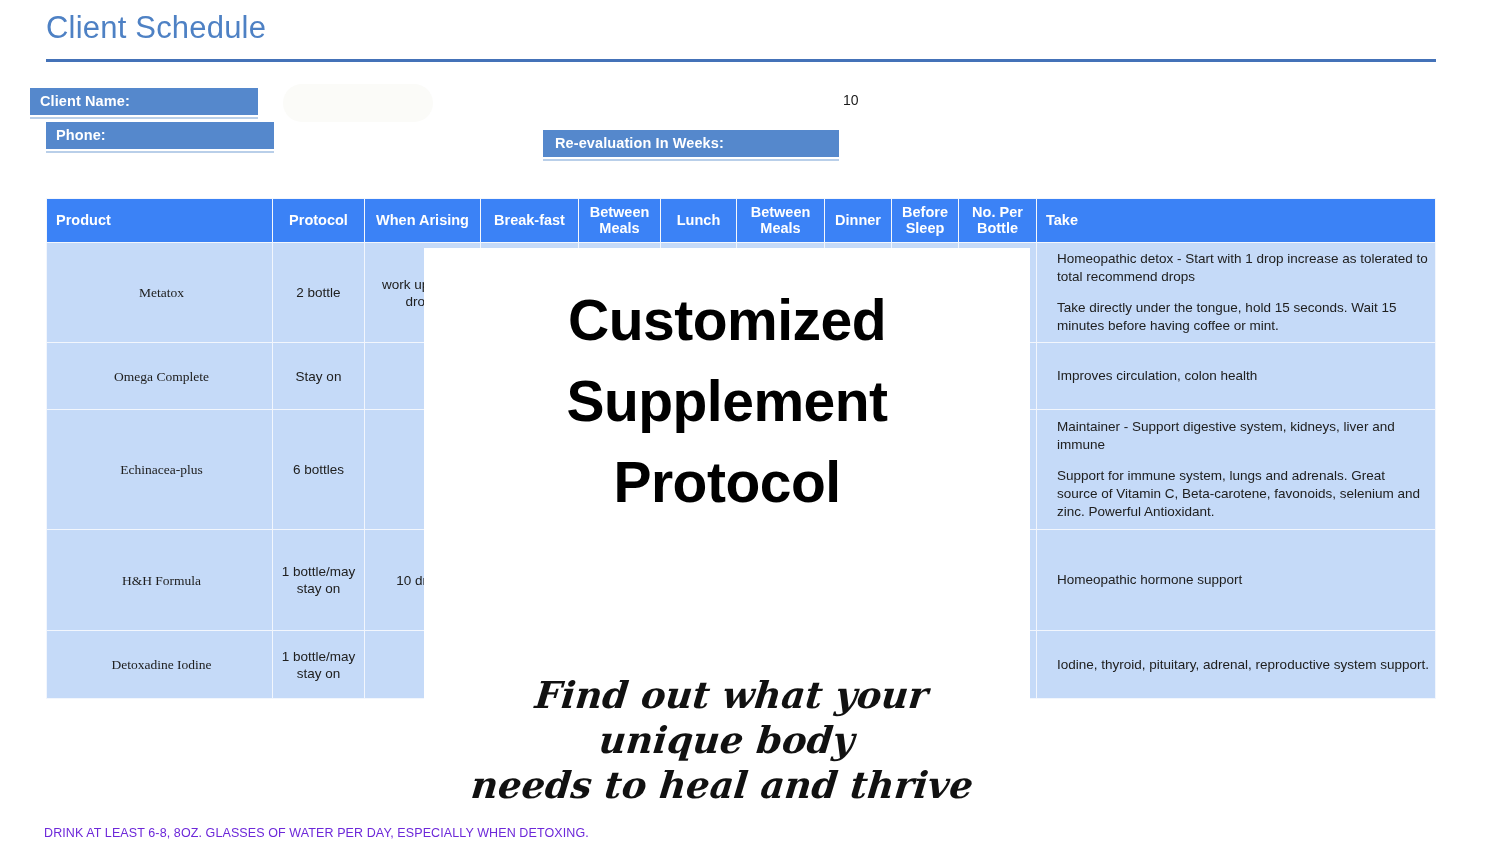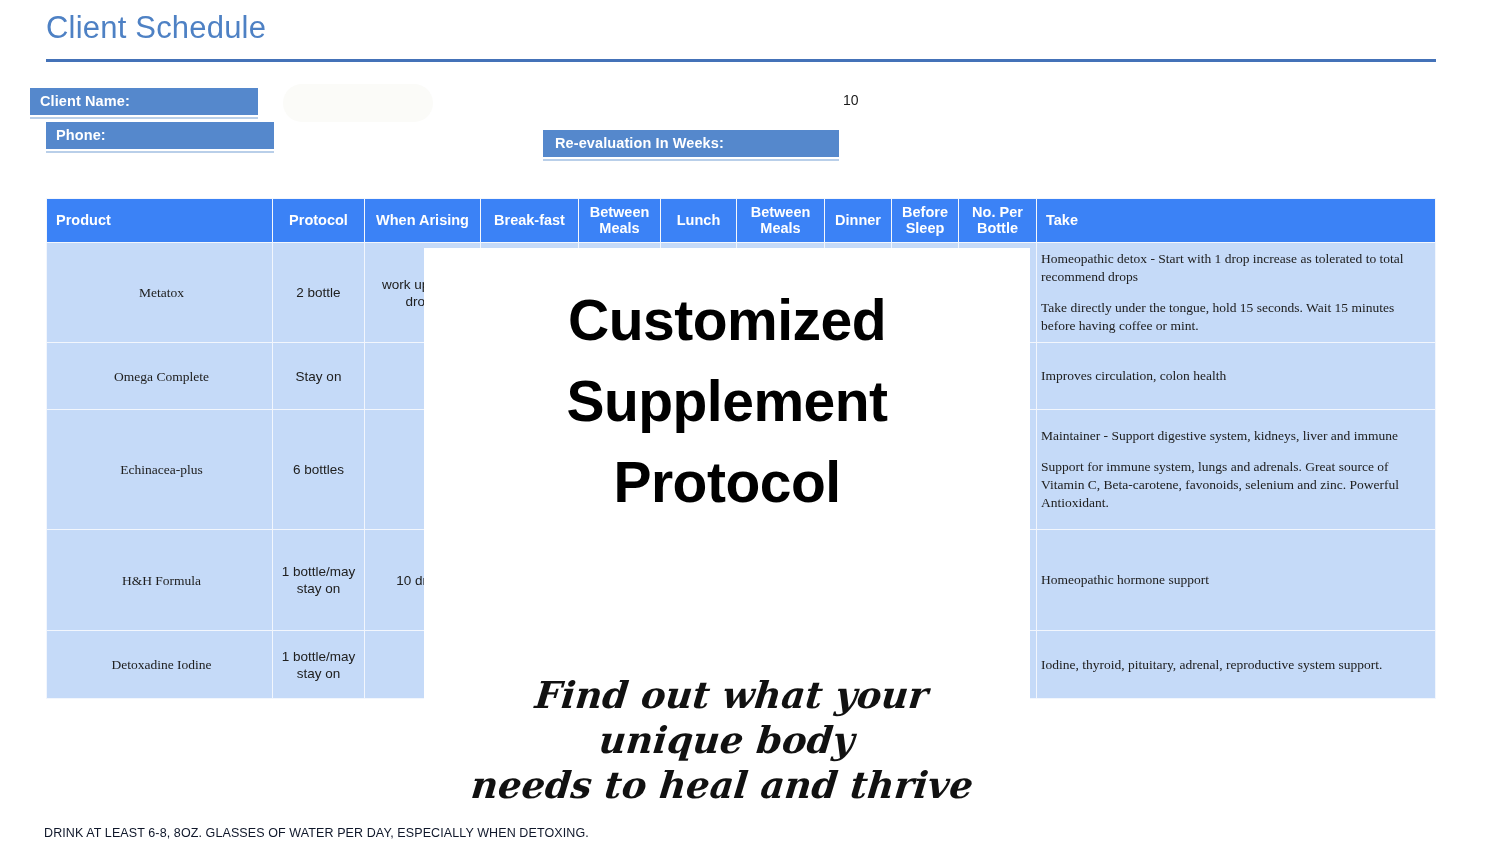--- a/index.html
+++ b/index.html
@@ -106,35 +106,34 @@
     text-align: center;
     line-height: 1.28;
   }
   #schedule-table td.product-cell {
     text-align: center;
     padding-left: 9px;
     font-family: Liberation Serif, serif;
   }
   #schedule-table td.notes-cell {
     text-align: left;
-    padding-left: 4px;
+    padding-left: 20px;
     padding-right: 6px;
     line-height: 1.33;
-    font-family: Liberation Serif, serif;
   }
   .note-line { display: block; }
   .note-gap { display: block; height: 13px; }
 
   
   #footer-note {
     position: absolute;
     left: 44px;
     top: 826px;
     font-size: 12.5px;
-    color: #0f172a;
+    color: #6d28d9;
     letter-spacing: 0.1px;
     white-space: nowrap;
   }
 
   
   #overlay-card {
     position: absolute;
     left: 424px;
     top: 248px;
     width: 606px;

